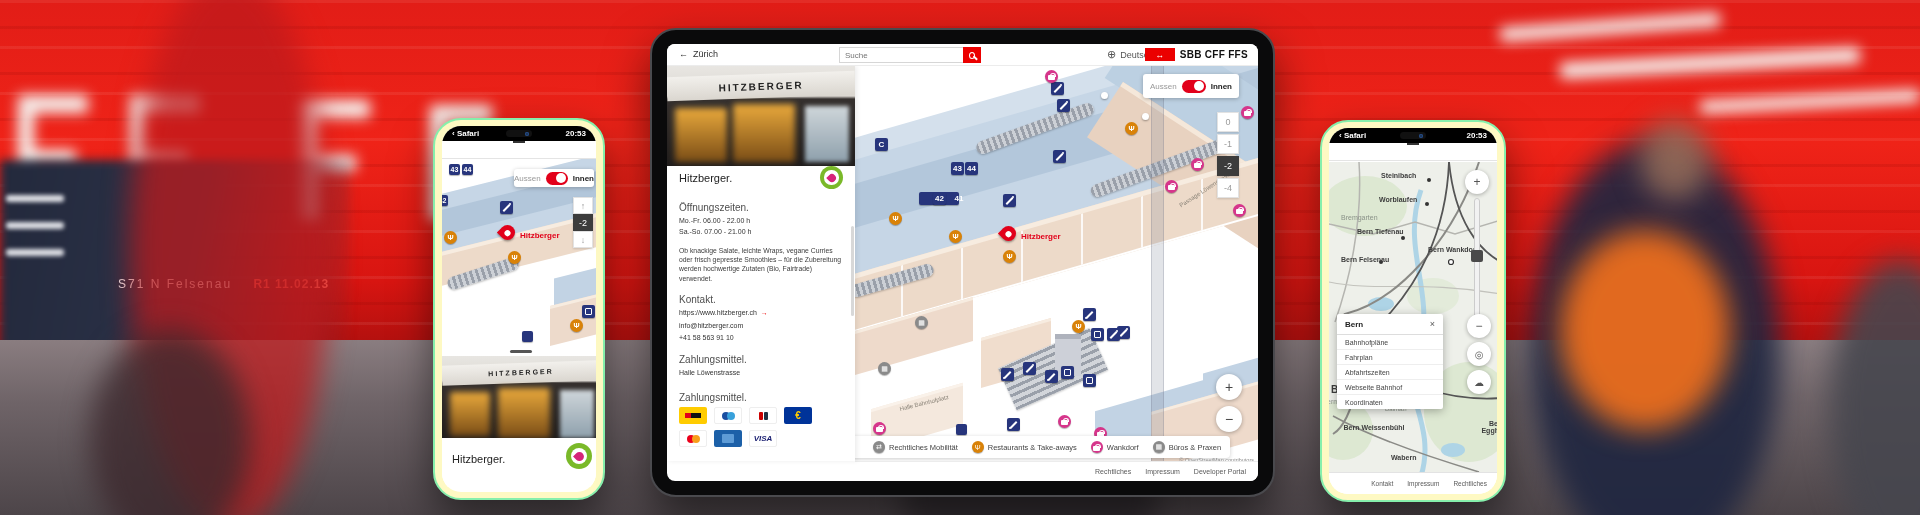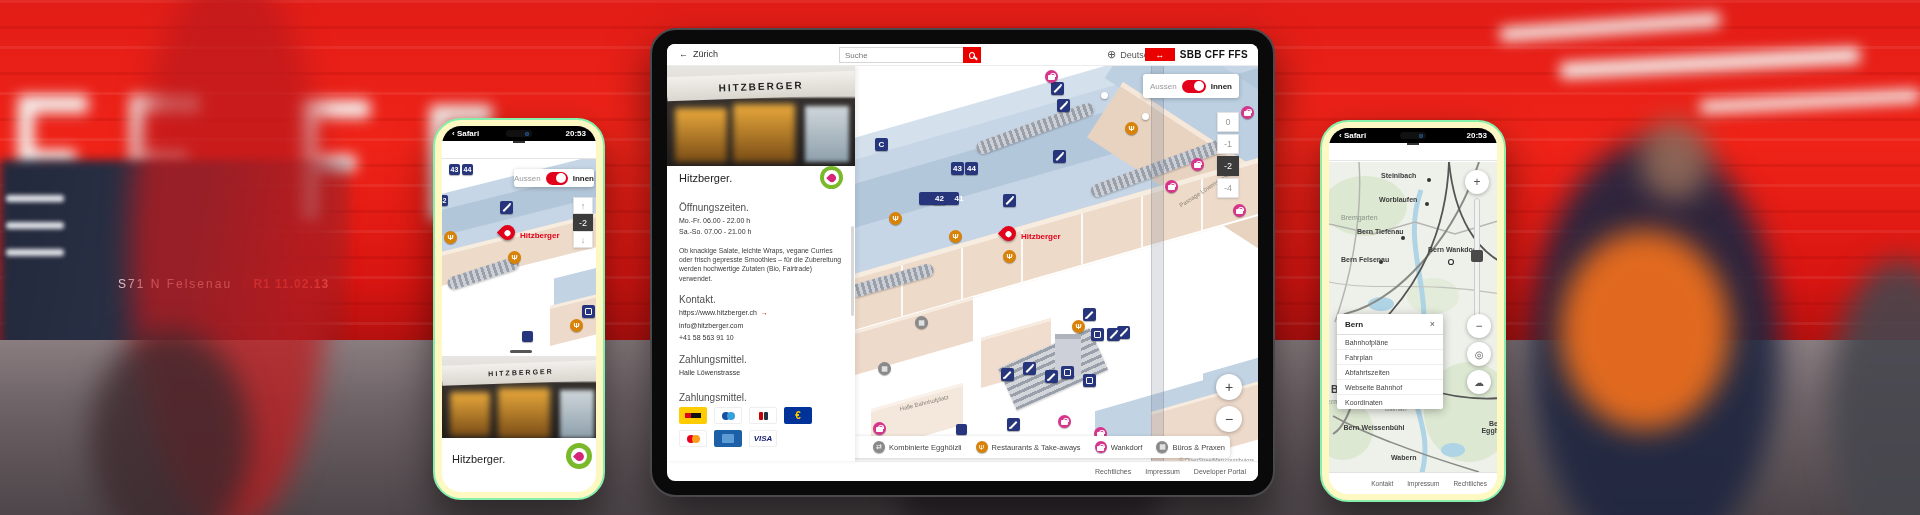--- a/index.html
+++ b/index.html
@@ -420,21 +420,21 @@
         <div class="floorbtn" style="left:362px;top:68px;">-1</div>
         <div class="floorbtn active" style="left:362px;top:90px;">-2</div>
         <div class="floorbtn" style="left:362px;top:112px;">-4</div>
 
         <div class="zoombtn" style="right:16px;top:308px;">+</div>
         <div class="zoombtn" style="right:16px;top:340px;">−</div>
 
         <div class="abs" style="left:-40px;right:28px;bottom:4px;height:22px;background:#fff;border-radius:0 4px 4px 0;box-shadow:0 1px 4px rgba(0,0,0,.2);display:flex;align-items:center;gap:14px;padding:0 12px 0 58px;white-space:nowrap;overflow:hidden;">
           <span style="display:flex;align-items:center;gap:4px;font-size:7.5px;color:#444;">
             <span class="pcirc c-gy" style="position:static;width:12px;height:12px;">⇄</span>
-            <span>Kombinierte Egghölzli</span>
+            <span>Rechtliches Mobilität</span>
           </span>
           <span style="display:flex;align-items:center;gap:4px;font-size:7.5px;color:#444;">
             <span class="pcirc c-or" style="position:static;width:12px;height:12px;">Ψ</span>
             <span>Restaurants &amp; Take-aways</span>
           </span>
           <span style="display:flex;align-items:center;gap:4px;font-size:7.5px;color:#444;">
             <span class="pcirc c-pk" style="position:static;width:12px;height:12px;">
                 <span class="bagic"></span>
               </span>
             <span>Wankdorf</span>

